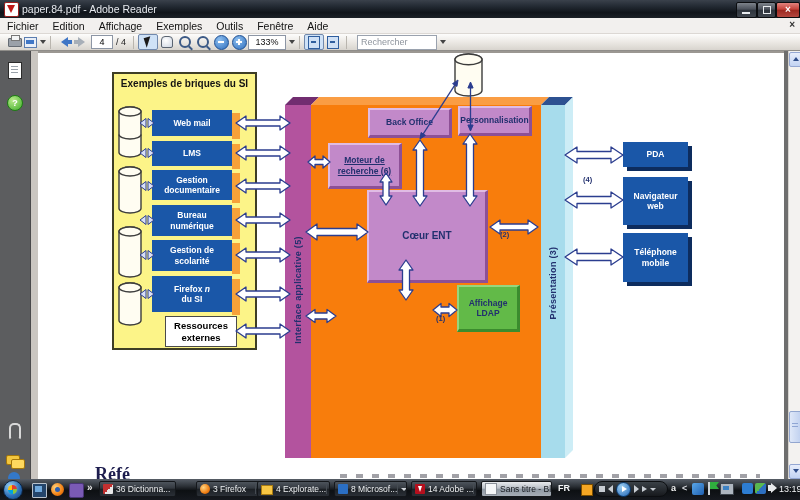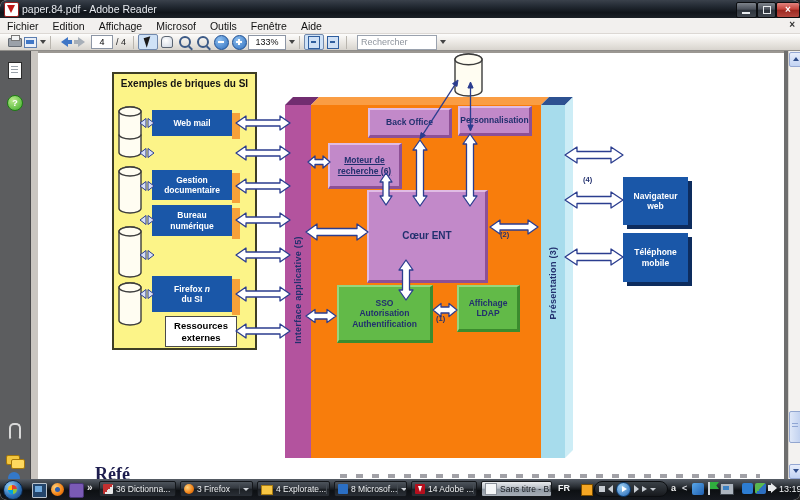--- a/index.html
+++ b/index.html
@@ -1,17 +1,17 @@
 <!DOCTYPE html>
 <html style="--c-panel_yellow: #fcf488; --c-box_blue: #1a57a8; --c-box_blue_side: #f7a139; --c-purple_strip: #b3539e; --c-purple_bevel: #712d70; --c-orange: #f87d0c; --c-orange_bevel: #fa9d44; --c-blue_strip: #a7dcec; --c-blue_strip_bevel: #2d5191; --c-blue_strip_side: #cdedf6; --c-box_purple: #c289c9; --c-box_purple_light: #e0bce4; --c-box_purple_dark: #8d5096; --c-box_green: #62ba48; --c-box_green_light: #96d67e; --c-box_green_dark: #3b8c2e; --c-client_blue: #1a57a8; --c-client_shadow: #0d2c5e; --c-arrow_navy: #2b3d8f; --c-text_navy: #22306e;"><head>
 <meta charset="utf-8">
 <style>
   html,body{margin:0;padding:0;background:#222;}
   .screen{position:relative;width:800px;height:500px;overflow:hidden;background:#fff;
-          font-family:"Liberation Sans",sans-serif;border-radius:7px;}
+          font-family:"Liberation Sans",sans-serif;}
   .abs{position:absolute;}
 
   
   .titlebar{left:0;top:0;width:800px;height:18px;
     background:linear-gradient(180deg,#3a414b 0%,#232a33 35%,#10141a 70%,#1b2026 100%);z-index:15;}
   .appicon{left:4px;top:2px;width:13px;height:13px;background:#fff;border-radius:2px;border:1px solid #9a2020;}
   .appicon::after{content:"";position:absolute;left:2px;top:2px;width:0;height:0;
     border-left:4px solid transparent;border-right:4px solid transparent;border-top:8px solid #c01818;}
   .wtitle{left:22px;top:3px;font-size:10.5px;color:#e6e9ee;}
   .winbtn{top:2px;height:14px;border:1px solid #0b0d10;border-radius:2px;
@@ -203,21 +203,21 @@
       </div>
     <div class="abs winbtn close">
         <span class="glyph-close">×</span>
       </div>
   </div>
 
   <div class="abs menubar">
     <span class="menuitem">Fichier</span>
     <span class="menuitem">Edition</span>
     <span class="menuitem">Affichage</span>
-    <span class="menuitem">Microsof</span>
+    <span class="menuitem">Exemples</span>
     <span class="menuitem">Outils</span>
     <span class="menuitem">Fenêtre</span>
     <span class="menuitem">Aide</span>
     <span class="menuclose">×</span>
   </div>
 
   <div class="abs toolbar">
     <div class="tbtn">
         <span class="ico-print"></span>
       </div>
@@ -302,41 +302,42 @@
   <div class="abs strip-blue"></div>
   <div class="abs bevel bevel-purple"></div>
   <div class="abs bevel bevel-orange"></div>
   <div class="abs bevel bevel-blue"></div>
   <div class="abs sideface"></div>
 
   <div class="abs panel-yellow"></div>
   <div class="abs panel-title">Exemples de briques du SI</div>
 
   <div class="dbox si-box" style="left:152px;top:110px;width:80px;height:26px;">Web mail</div>
+  <div class="dbox si-box" style="left:152px;top:141px;width:80px;height:25px;">LMS</div>
   <div class="dbox si-box" style="left:152px;top:170px;width:80px;height:30px;">Gestion
 documentaire</div>
   <div class="dbox si-box" style="left:152px;top:205px;width:80px;height:31px;">Bureau
 numérique</div>
+  <div class="dbox si-box" style="left:152px;top:240px;width:80px;height:31px;">Gestion de
+scolarité</div>
   <div class="dbox si-box" style="left:152px;top:276px;width:80px;height:36px;">
     <div><span>Firefox </span><em>n</em><br><span>du SI</span></div>
   </div>
   <div class="dbox resources" style="left:165px;top:316px;width:72px;height:31px;">Ressources
 externes</div>
 
   <div class="dbox pbox" style="left:368px;top:108px;width:84px;height:30px;">Back Office</div>
   <div class="dbox pbox" style="left:458px;top:106px;width:74px;height:30px;">Personnalisation</div>
   <div class="dbox pbox" style="left:328px;top:143px;width:74px;height:46px;text-decoration:underline;">Moteur de
 recherche (6)</div>
   <div class="dbox pbox coeur" style="left:367px;top:190px;width:121px;height:93px;">Cœur ENT</div>
-  <div class="dbox gbox" style="left:337px;top:285px;width:96px;height:58px;">SSO
-Autorisation
-Authentification</div>
   <div class="dbox gbox" style="left:457px;top:285px;width:63px;height:47px;">Affichage
 LDAP</div>
 
+  <div class="dbox client" style="left:623px;top:142px;width:65px;height:25px;">PDA</div>
   <div class="dbox client" style="left:623px;top:177px;width:65px;height:48px;">Navigateur
 web</div>
   <div class="dbox client" style="left:623px;top:233px;width:65px;height:49px;">Téléphone
 mobile</div>
 
   <div class="vtext" style="left:223px;top:285px;width:150px;">Interface applicative (5)</div>
   <div class="vtext" style="left:498px;top:278px;width:110px;">Présentation (3)</div>
 
   <span class="numlabel" style="left:436px;top:314px;">(1)</span>
   <span class="numlabel" style="left:500px;top:230px;">(2)</span>
@@ -396,21 +397,21 @@
       </div>
     <div class="abs qicon q-desktop"></div>
     <div class="abs qicon q-ff"></div>
     <div class="abs qicon q-app"></div>
     <div class="abs q-more">»</div>
 
     <div class="abs taskbtn" style="left:99px;width:77px;">
       <span class="ticon t-dict"></span>
       <span>36 Dictionna...</span>
     </div>
-    <div class="abs taskbtn" style="left:180px;width:73px;">
+    <div class="abs taskbtn" style="left:196px;width:73px;">
       <span class="ticon t-ff"></span>
       <span>3 Firefox</span>
       <span class="tcaret"></span>
     </div>
     <div class="abs taskbtn" style="left:257px;width:73px;">
       <span class="ticon t-folder"></span>
       <span>4 Explorate...</span>
       <span class="tcaret"></span>
     </div>
     <div class="abs taskbtn" style="left:334px;width:73px;">

